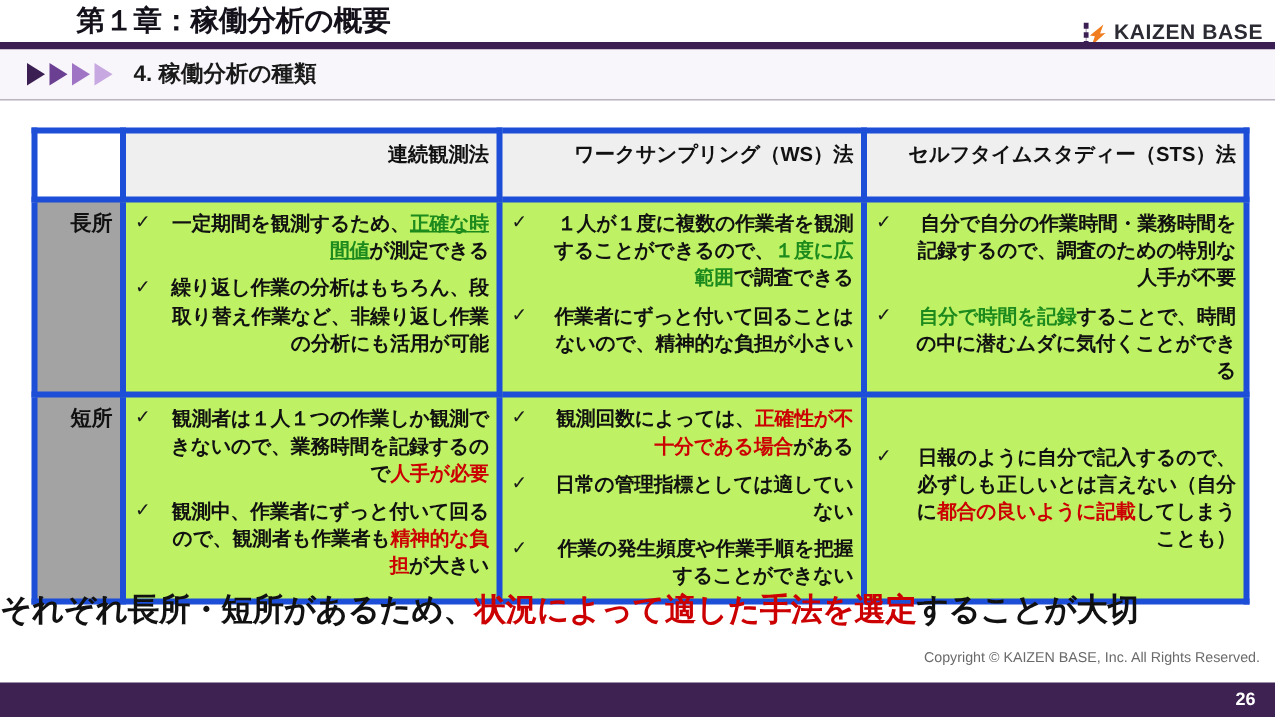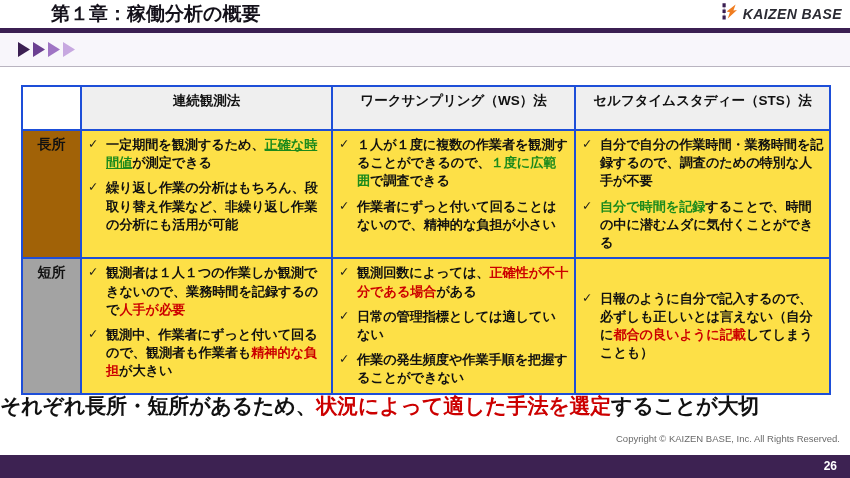--- a/index.html
+++ b/index.html
@@ -30,25 +30,24 @@
     font-size: 19px;
     font-weight: bold;
     color: #14111a;
     margin-left: 9px;
     letter-spacing: 0px;
     white-space: nowrap;
   }
   .brand-logo {
     position: absolute;
     right: 8px;
-    top: 1px;
+    top: 13px;
     display: flex;
-    align-items: flex-end;
+    align-items: flex-start;
     gap: 5px;
-    font-style: italic;
   }
   .brand-mark {
     width: 21px;
     height: 21px;
     position: relative;
   }
   .brand-text {
     font-size: 14px;
     font-weight: bold;
     color: #2b2b33;
@@ -90,23 +89,24 @@
   
   .cmp-table {
     position: absolute;
     left: 21px;
     top: 85px;
     width: 808px;
     border-collapse: collapse;
     table-layout: fixed;
   }
   .cmp-table td, .cmp-table th {
-    border: 2px solid #1d4ed8;
+    border: 4px solid #1d4ed8;
     vertical-align: top;
     padding: 5px;
+    text-align: right;
   }
   .col-label  { width: 59px; }
   .col-a      { width: 251px; }
   .col-b      { width: 243px; }
   .col-c      { width: 255px; }
 
   .hdr-cell {
     background: #efefef;
     height: 32px;
     text-align: center;
@@ -118,25 +118,25 @@
   }
   .hdr-blank { background: #ffffff; border-top-color:#ffffff; border-left-color:#ffffff; }
 
   .rowlabel {
     text-align: center;
     vertical-align: middle;
     font-size: 14px;
     font-weight: bold;
     color: #111111;
   }
-  .rowlabel-pros { background: #a16207; margin-top: 20px; }
+  .rowlabel-pros { background: #a3a3a3; margin-top: 20px; }
   .rowlabel-cons { background: #a3a3a3; }
 
   .cell-body {
-    background: #fde047;
+    background: #bef264;
     padding: 8px 7px 8px 7px;
   }
   .cell-body.vcenter { vertical-align: middle; }
 
   ul.bullets {
     list-style: none;
     margin: 0;
     padding: 0;
   }
   ul.bullets > li {
@@ -222,20 +222,21 @@
 
 <div class="subtitle-band">
   <span class="chevrons">
     <svg width="60" height="17" viewBox="0 0 60 17" aria-hidden="true">
       <path d="M1 1 L13 8.5 L1 16 z" fill="#3b1f52"></path>
       <path d="M16 1 L28 8.5 L16 16 z" fill="#6b3f91"></path>
       <path d="M31 1 L43 8.5 L31 16 z" fill="#9f74c4"></path>
       <path d="M46 1 L58 8.5 L46 16 z" fill="#c7a8e0"></path>
     </svg>
   </span>
+  <span class="subtitle-text">4. 稼働分析の種類</span>
 </div>
 
 <table class="cmp-table">
   <colgroup>
     <col class="col-label">
       <col class="col-a">
       <col class="col-b">
       <col class="col-c">
   </colgroup>
   <thead>

